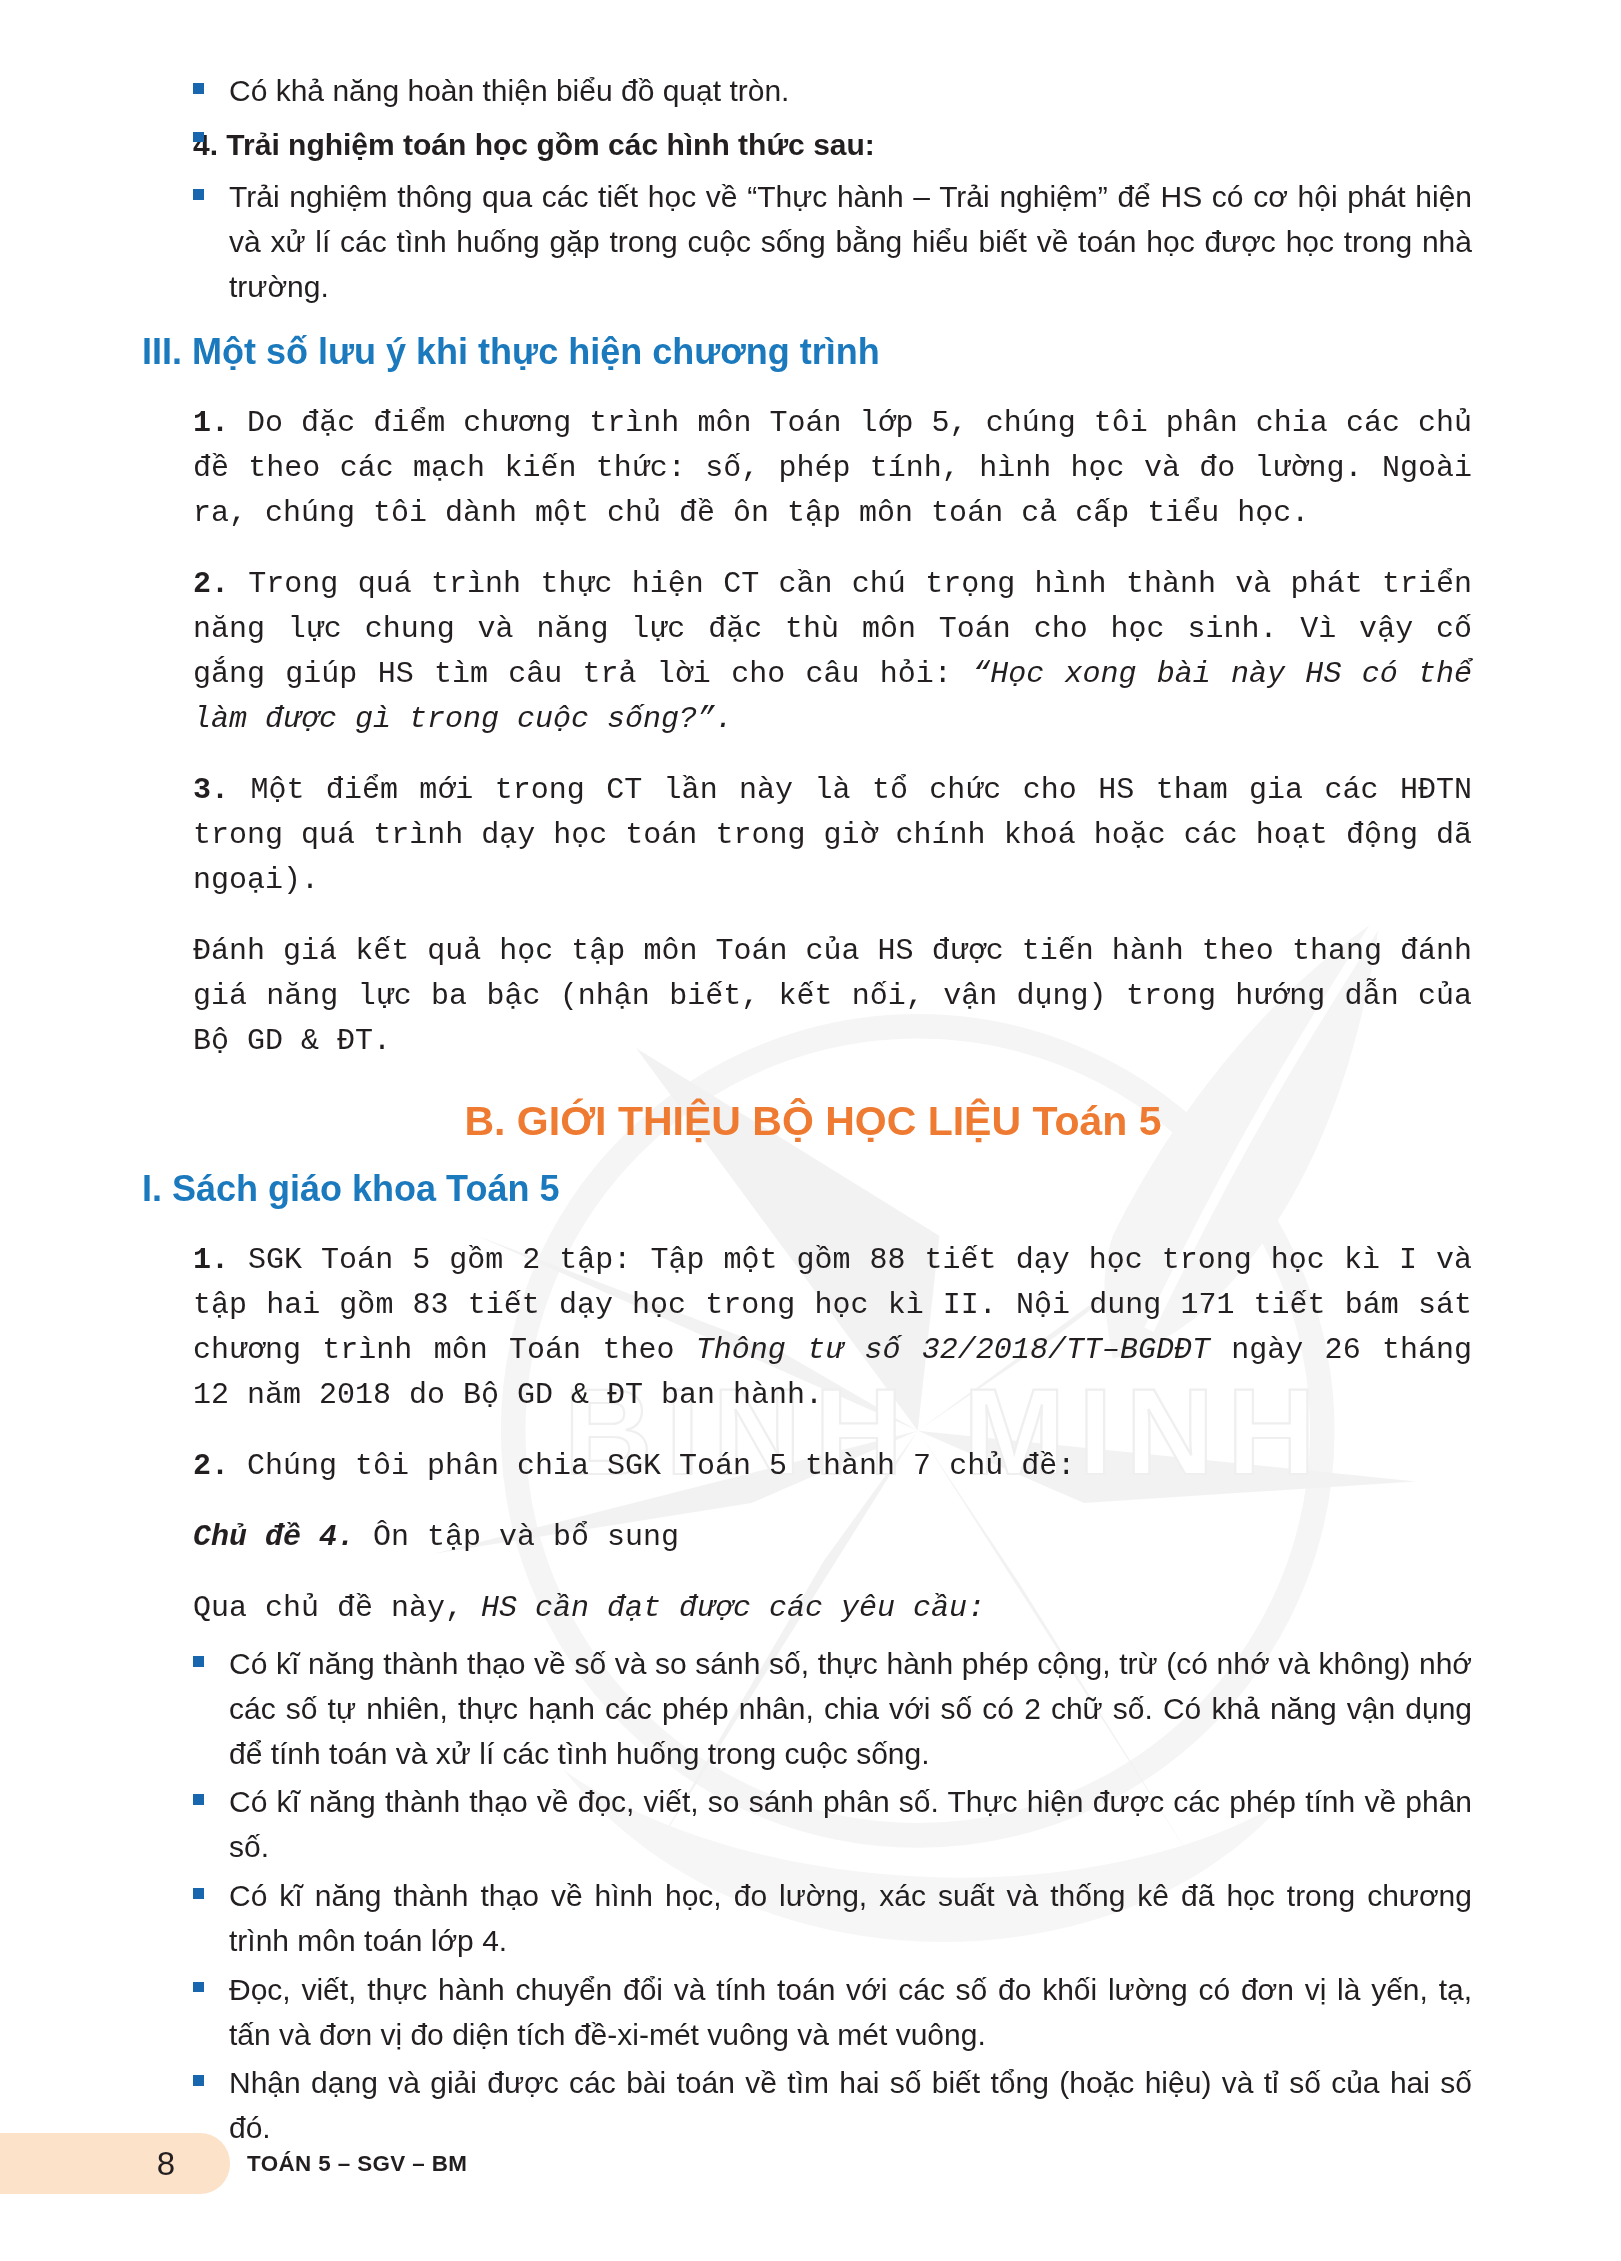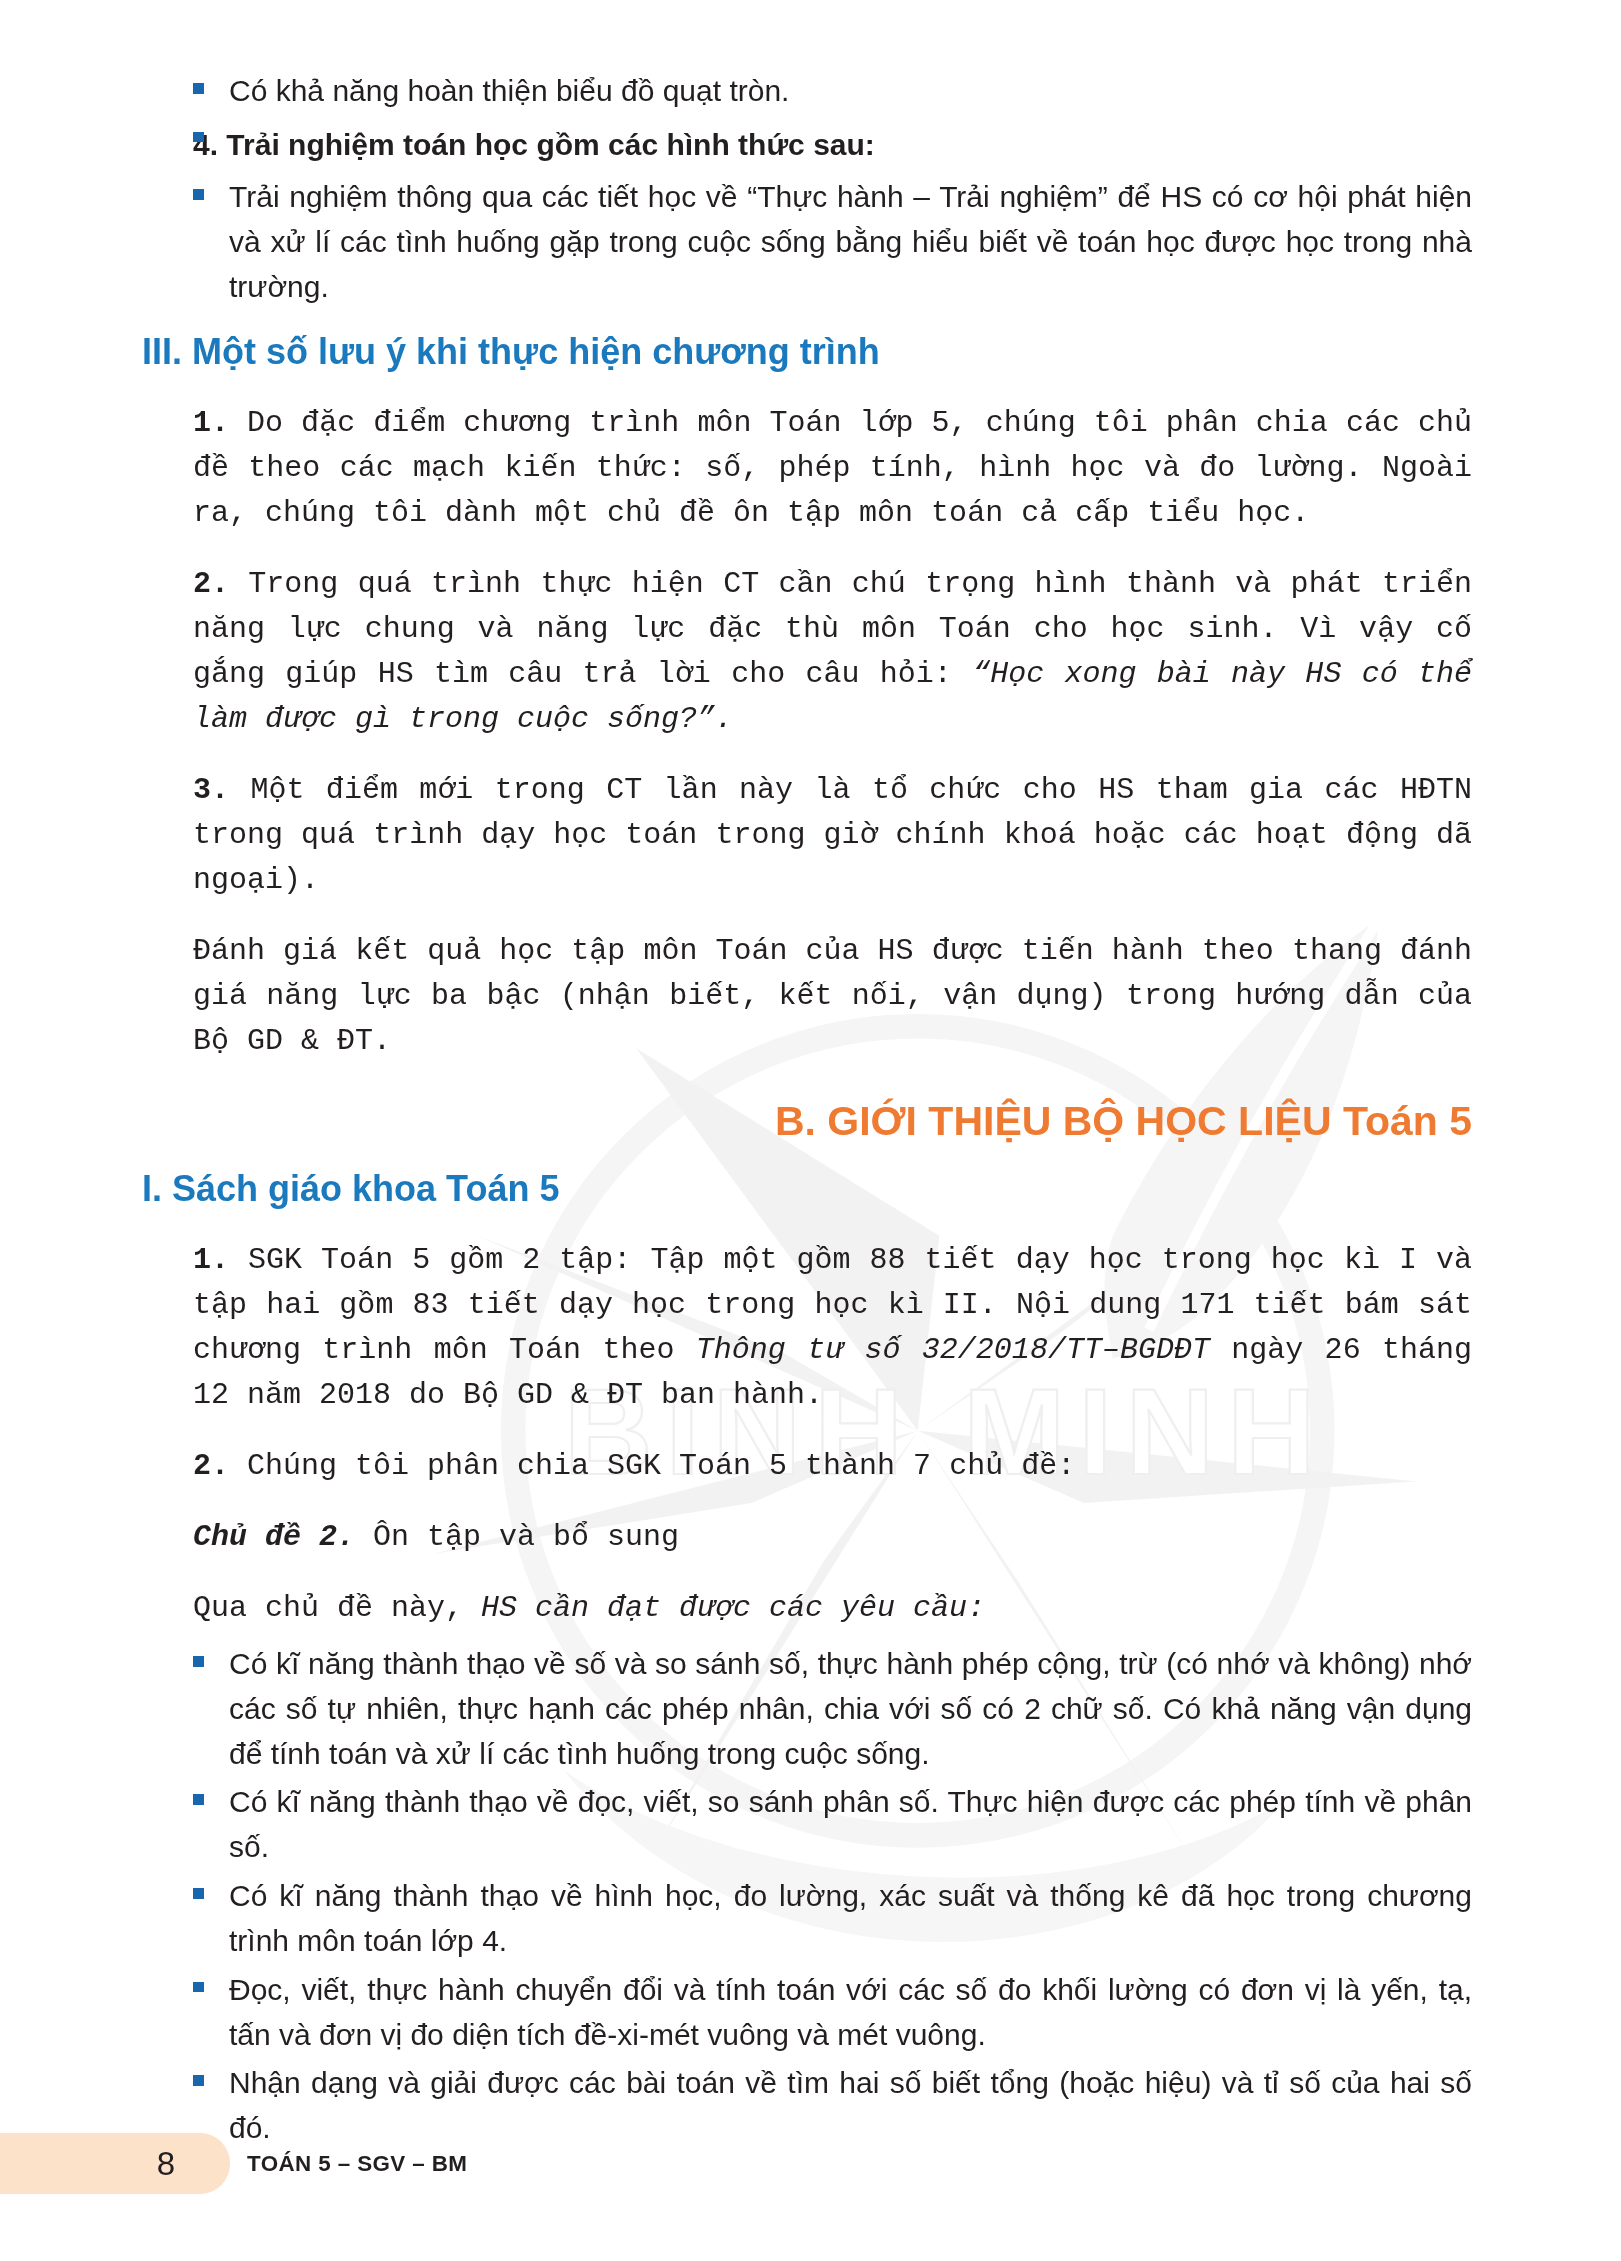--- a/index.html
+++ b/index.html
@@ -36,21 +36,21 @@
   }
   .bold-head{margin:8.7px 0 7.2px 51px;font-weight:bold;text-align:left;}
   .para{margin:26px 0 10px 51px;text-align:justify;font-family:Liberation Mono, monospace;}
   .num{font-weight:bold;}
   .h-blue{
     color:#1b79bd;font-size:36px;line-height:46px;font-weight:bold;
     margin:20px 0 10px 0;text-align:left;
   }
   .h-orange{
     color:#ee7b31;font-size:41px;line-height:51px;font-weight:bold;
-    margin:32px 0 0 12px;text-align:right;
+    margin:32px 0 0 12px;text-align:center;
   }
   .h-blue.sub{margin-top:19px;}
   i.q{font-style:italic;}
   .bi{font-weight:bold;font-style:italic;}
   
   .footer-pill{
     position:absolute;left:0;top:2133px;
     width:230px;height:61px;
     background:#fce2c9;
     border-radius:0 30px 30px 0;
@@ -124,21 +124,21 @@
 
     <p class="para"><span>Đánh giá kết quả học tập môn Toán của HS được tiến hành theo thang đánh giá năng lực ba bậc (nhận biết, kết nối, vận dụng) trong hướng dẫn của Bộ GD &amp; ĐT.</span></p>
 
     <h1 class="h-orange">B. GIỚI THIỆU BỘ HỌC LIỆU Toán 5</h1>
     <h2 class="h-blue sub">I. Sách giáo khoa Toán 5</h2>
 
     <p class="para"><span class="num">1. </span><span>SGK Toán 5 gồm 2 tập: Tập một gồm 88 tiết dạy học trong học kì I và tập hai gồm 83 tiết dạy học trong học kì II. Nội dung 171 tiết bám sát chương trình môn Toán theo </span><i class="q">Thông tư số 32/2018/TT–BGDĐT </i><span>ngày 26 tháng 12 năm 2018 do Bộ GD &amp; ĐT ban hành.</span></p>
 
     <p class="para"><span class="num">2. </span><span>Chúng tôi phân chia SGK Toán 5 thành 7 chủ đề:</span></p>
 
-    <p class="para"><span class="bi">Chủ đề 2. </span><span>Ôn tập và bổ sung</span></p>
+    <p class="para"><span class="bi">Chủ đề 4. </span><span>Ôn tập và bổ sung</span></p>
 
     <p class="para"><span>Qua chủ đề này, </span><i class="q">HS cần đạt được các yêu cầu:</i></p>
 
     <ul class="bullets">
       <li>
         <span class="sq"></span>
         <span>Có kĩ năng thành thạo về số và so sánh số, thực hành phép cộng, trừ (có nhớ và không) nhớ các số tự nhiên, thực hạnh các phép nhân, chia với số có 2 chữ số. Có khả năng vận dụng để tính toán và xử lí các tình huống trong cuộc sống.</span>
       </li>
       <li>
         <span class="sq"></span>

